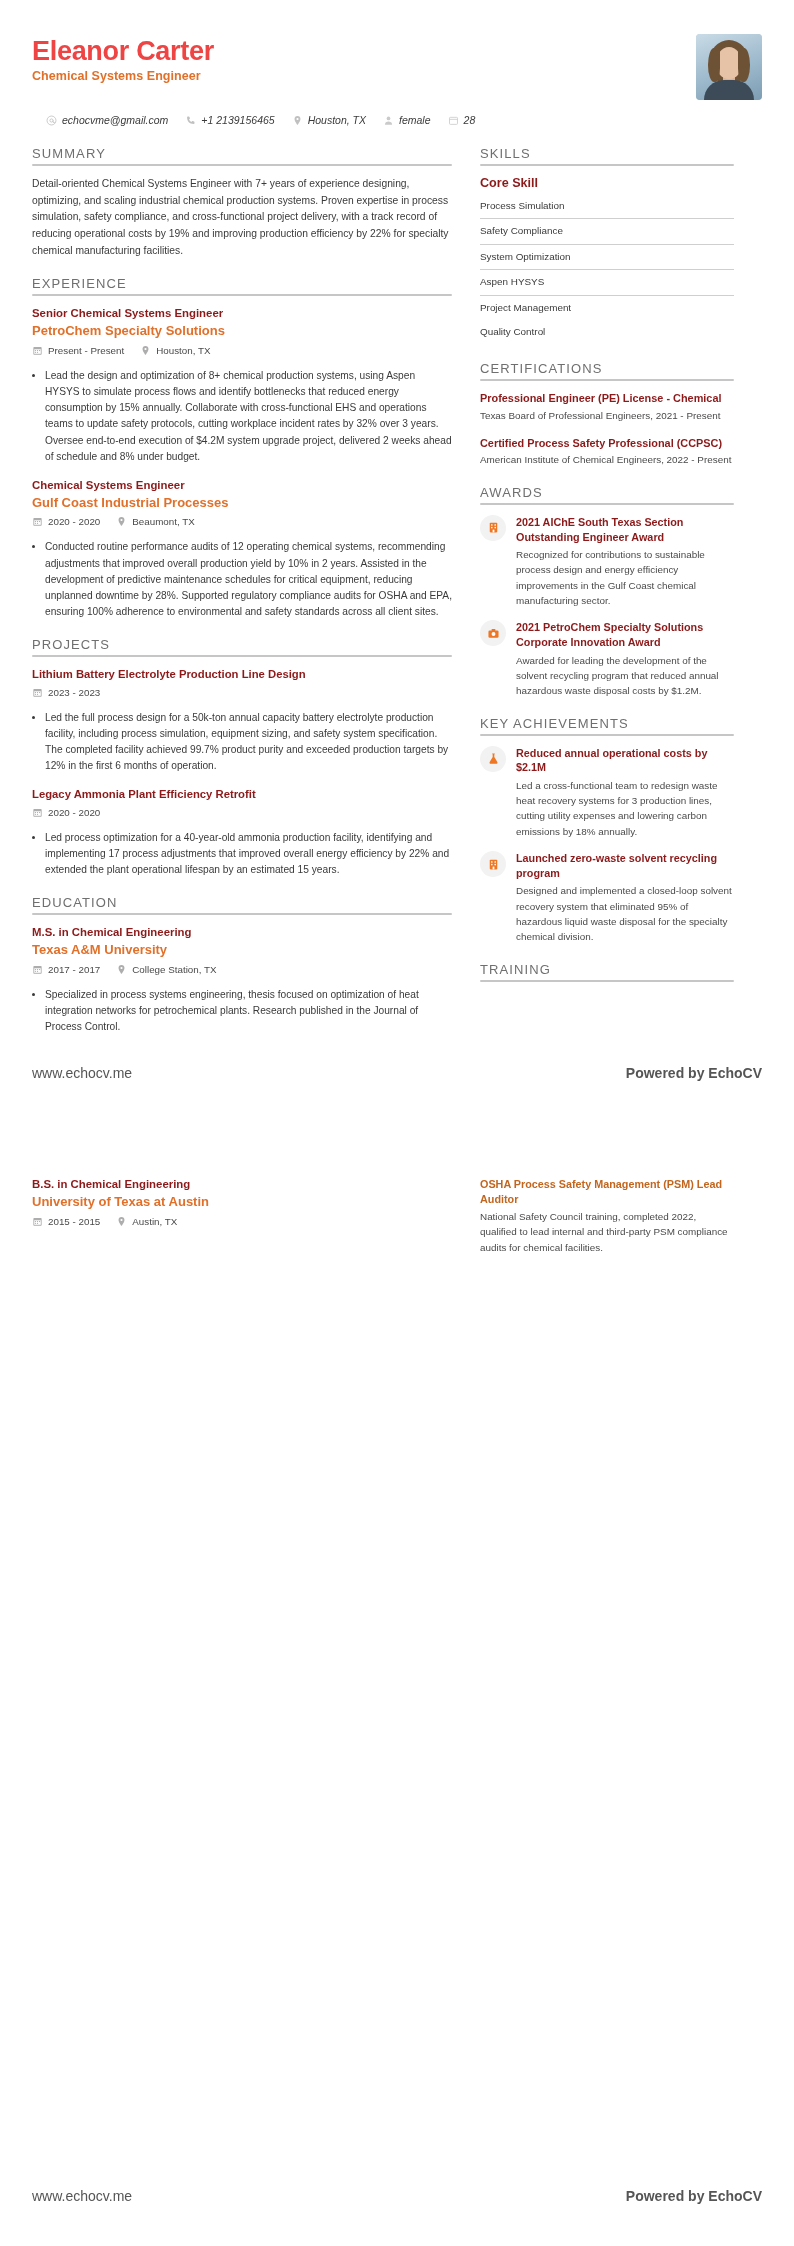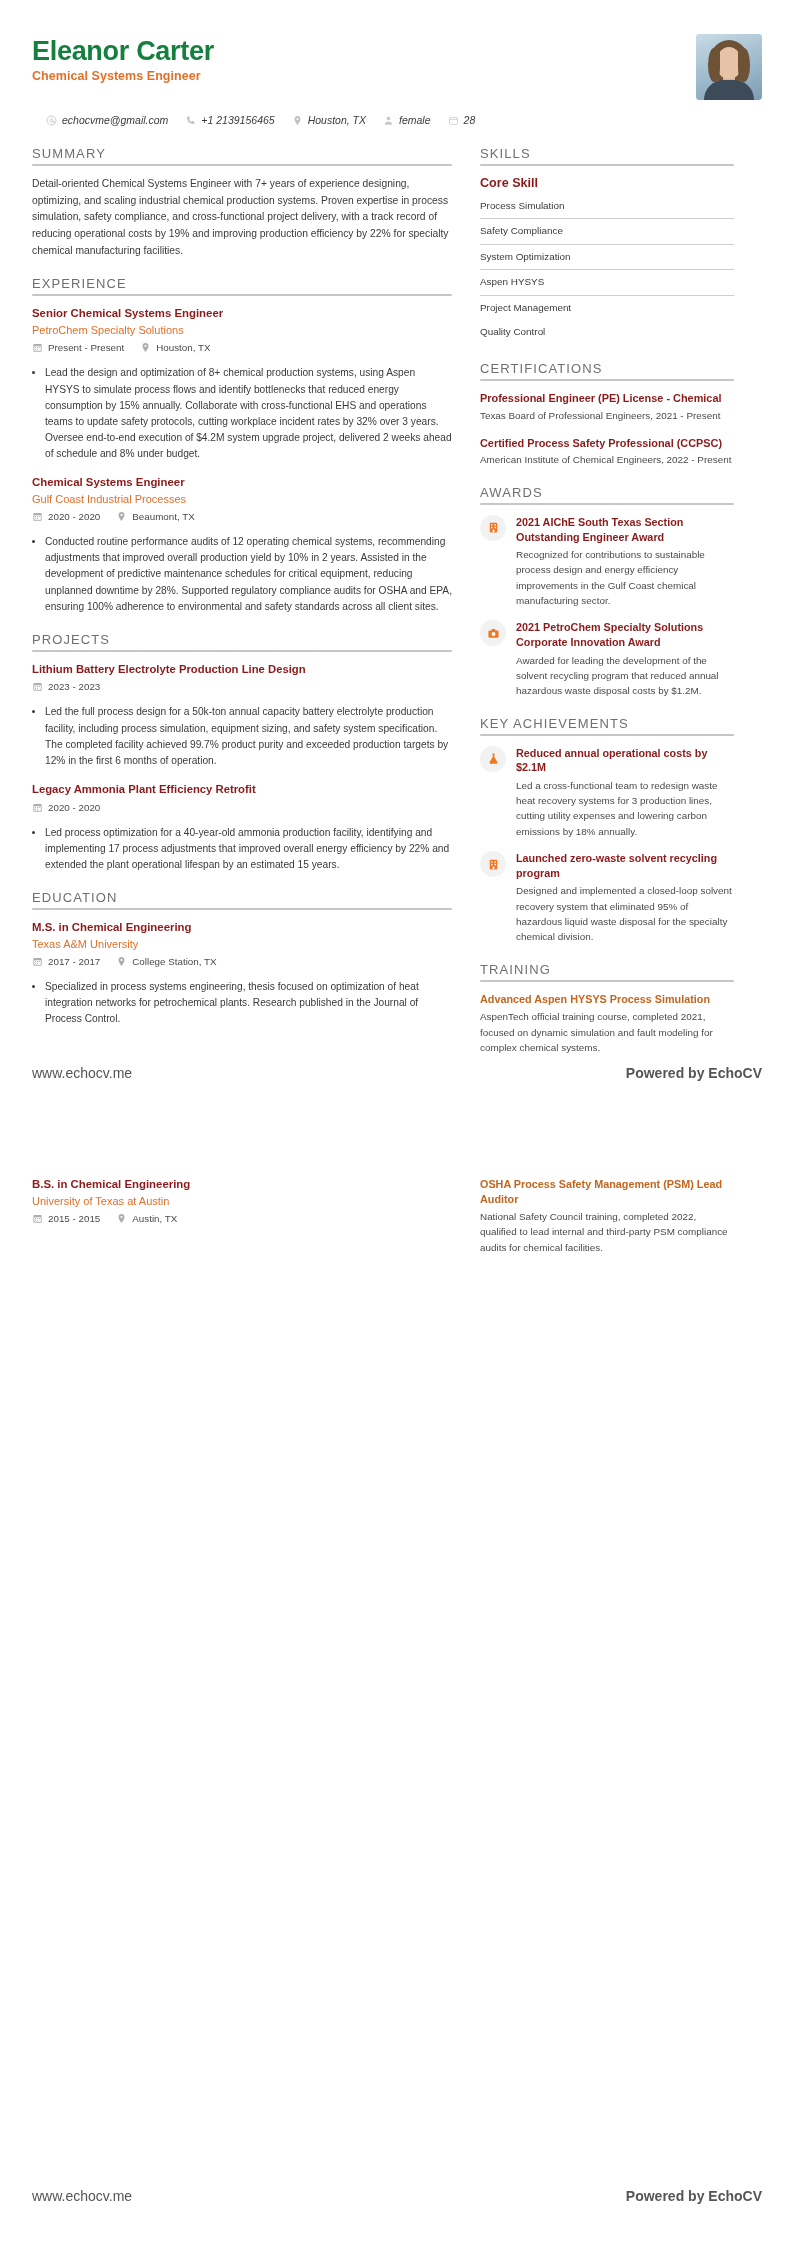--- a/index.html
+++ b/index.html
@@ -18,21 +18,21 @@
   .page2 { height: 1123px; }
 
   .page-inner { padding: 34px 32px 0 32px; }
 
   
   .hdr { display: flex; align-items: flex-start; justify-content: space-between; }
   .hdr-left { padding-top: 2px; }
   .name {
     font-size: 27px;
     font-weight: bold;
-    color: #15803d;
+    color: #ef4444;
     letter-spacing: -0.3px;
     line-height: 1.12;
     text-align: center;
   }
   .role {
     font-size: 12.5px;
     font-weight: bold;
     color: #e0702a;
     margin-top: 3px;
     letter-spacing: 0.05px;
@@ -81,21 +81,21 @@
     padding-bottom: 3px;
   }
   .secRule { height: 2px; background: #c6c6c6; border-radius: 1px; margin-bottom: 10px; }
 
   .summary { font-size: 10.3px; line-height: 1.62; color: #3a3a3a; }
 
   
   .entry { margin-bottom: 13px; }
   .entry:last-child { margin-bottom: 0; }
   .eTitle { font-size: 11.4px; font-weight: bold; color: #8c1a1a; line-height: 1.3; }
-  .eOrg { font-size: 11px; font-weight: normal; color: #e0702a; margin-top: 2px; line-height: 1.3; }
+  .eOrg { font-size: 13px; font-weight: bold; color: #e0702a; margin-top: 2px; line-height: 1.3; }
   .eMeta { display: flex; align-items: center; gap: 16px; margin-top: 5px; font-size: 9.8px; color: #4a4a4a; }
   .eMetaItem { display: inline-flex; align-items: center; gap: 5px; }
   .eMetaItem .cIcon { opacity: .6; }
   .bullets { margin-top: 12px; padding-left: 13px; }
   .bullets li { font-size: 10.2px; line-height: 1.58; color: #3a3a3a; margin-bottom: 2px; }
 
   .projTitle { font-size: 11.3px; font-weight: bold; color: #8c1a1a; line-height: 1.3; }
 
   
   .skillHead { font-size: 12.6px; font-weight: bold; color: #8c1a1a; margin-bottom: 4px; }
@@ -479,24 +479,20 @@
             <div class="awBody">
               <div class="awTitle">Launched zero-waste solvent recycling program</div>
               <div class="awDesc">Designed and implemented a closed-loop solvent recovery system that eliminated 95% of hazardous liquid waste disposal for the specialty chemical division.</div>
             </div>
           </div>
         </div>
 
         <div class="sec">
           <div class="secHead">TRAINING</div>
           <div class="secRule"></div>
-          <div class="trBlock">
-            <div class="trTitle">Advanced Aspen HYSYS Process Simulation</div>
-            <div class="trDesc">AspenTech official training course, completed 2021, focused on dynamic simulation and fault modeling for complex chemical systems.</div>
-          </div>
         </div>
 
       </div>
     </div>
   </div>
 
   <div class="footer">
     <span>www.echocv.me</span>
     <span class="brand">Powered by EchoCV</span>
   </div>

